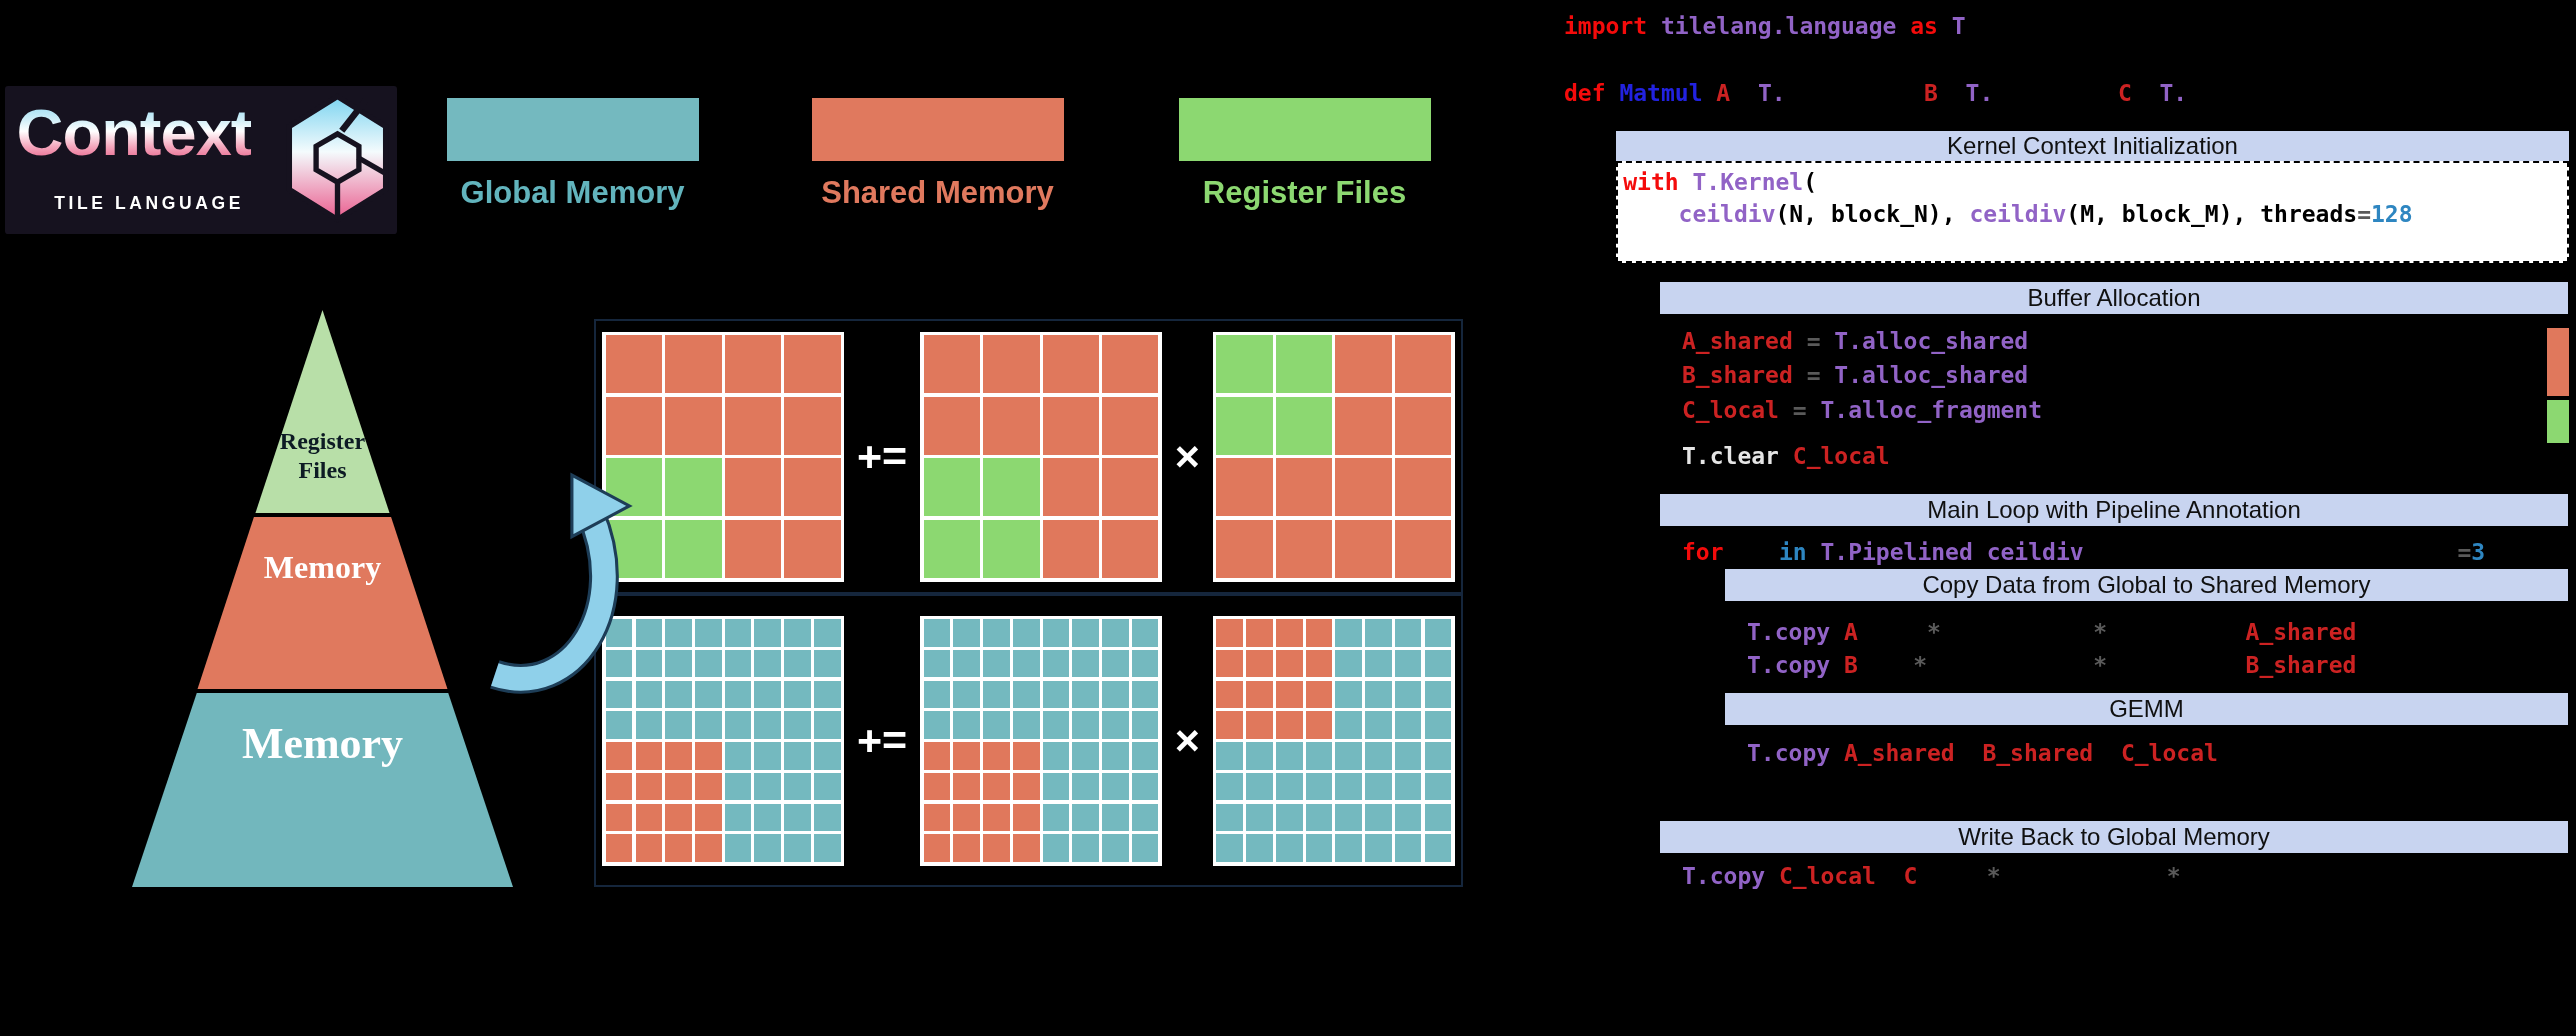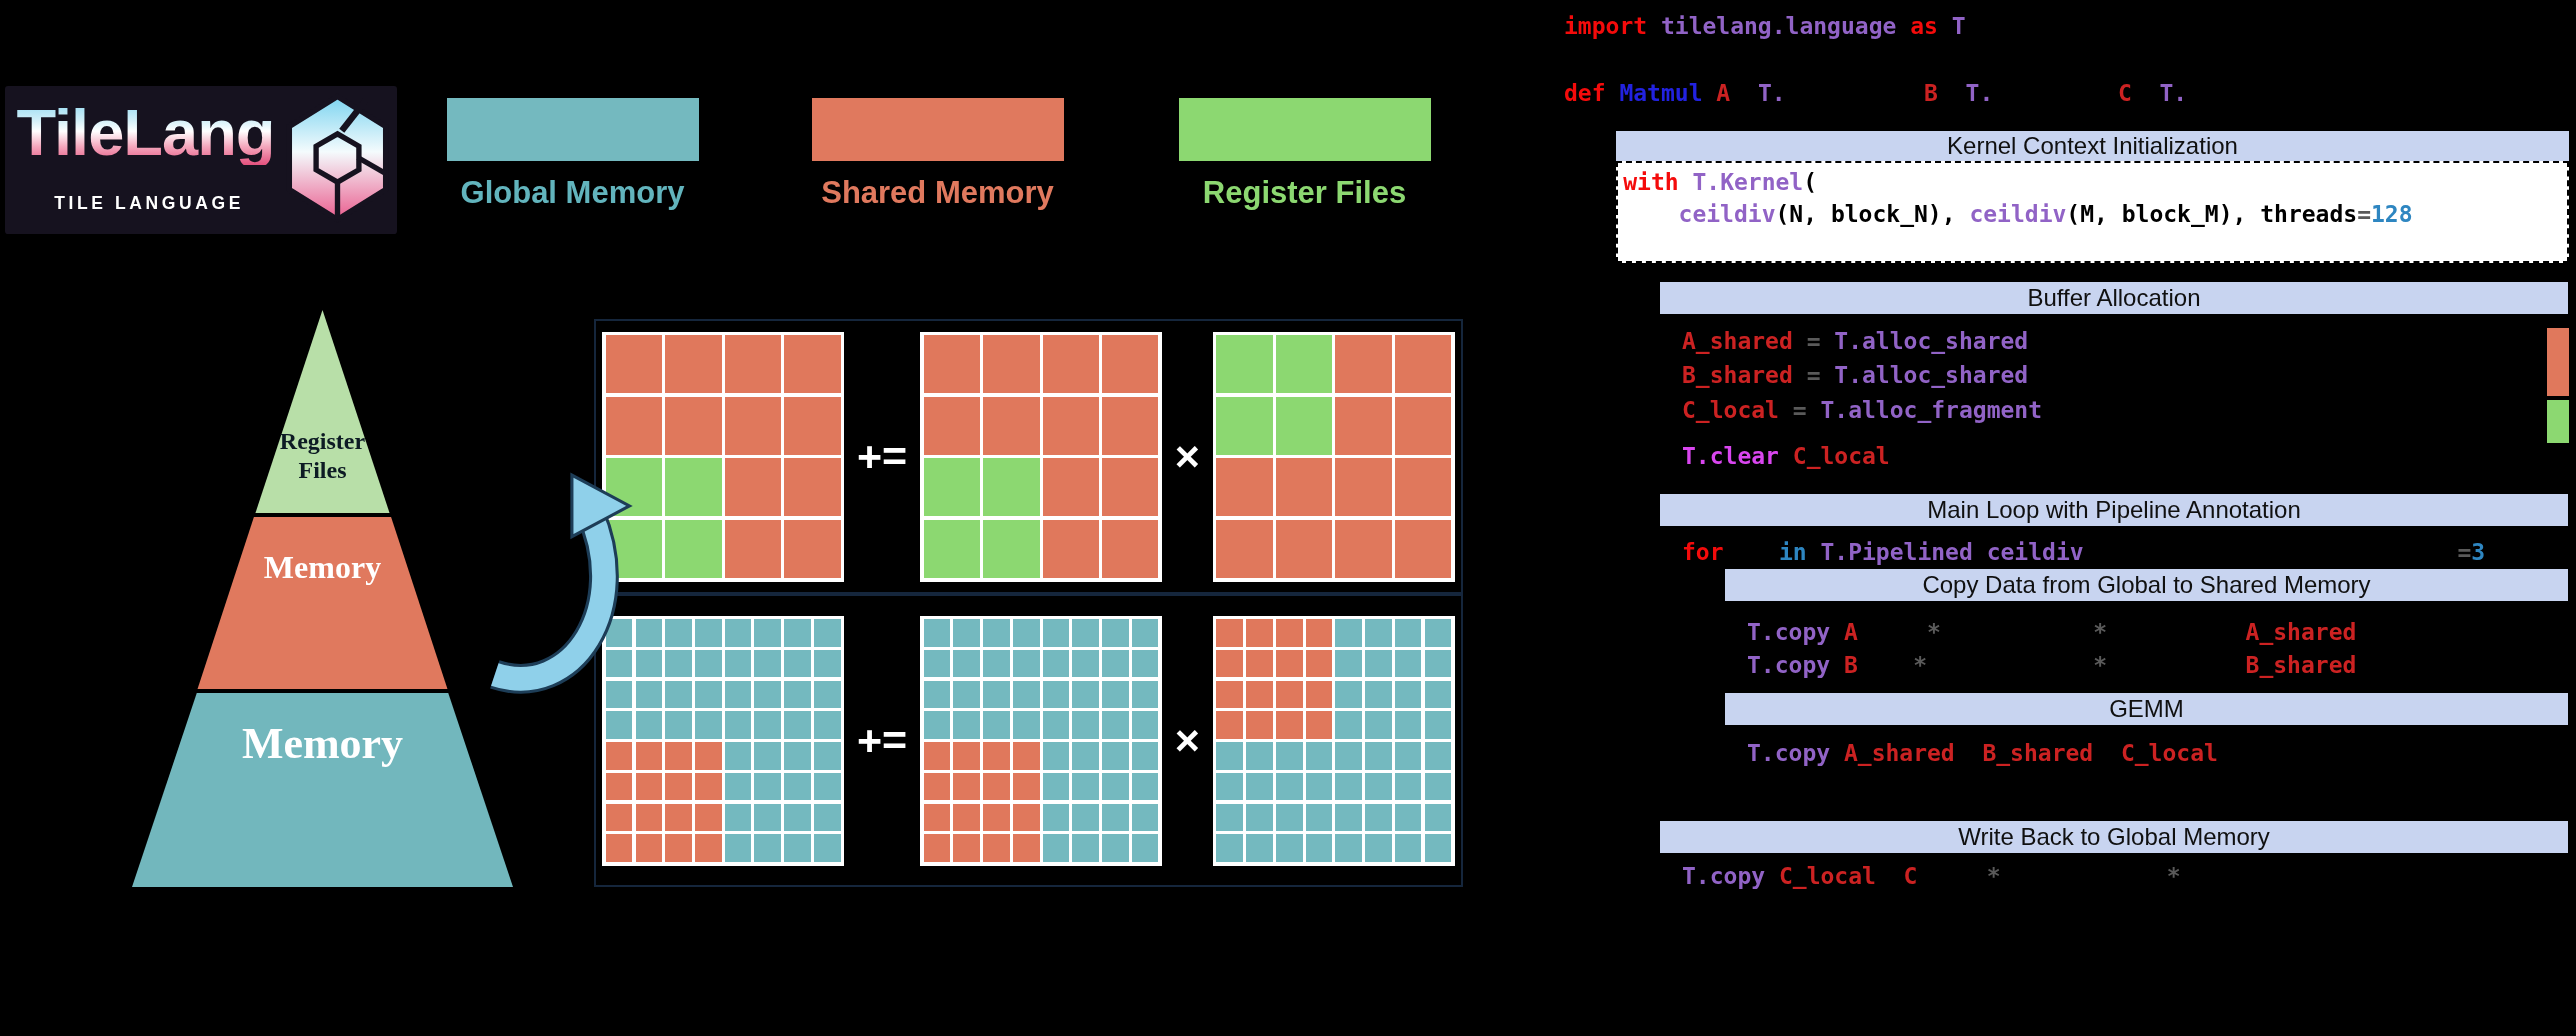--- a/index.html
+++ b/index.html
@@ -51,21 +51,21 @@
         font-size:24px;font-weight:500;box-sizing:border-box;}
   .kernel-box{left:1616px;top:161px;width:953px;height:102px;background:#fff;
         border:2.6px dashed #000;box-sizing:border-box;padding:3.1px 5.2px;}
   .kernel-box .kline{position:static;display:block;}
   .bar-seg{width:21.6px;}
 </style>
 </head>
 <body>
 
 <div class="abs logo-panel">
-  <div class="logo-title">TileLang</div>
+  <div class="logo-title">Context</div>
   <div class="logo-sub">TILE LANGUAGE</div>
   <svg class="logo-cube" width="107" height="130" viewBox="0 0 200 242">
     <defs>
       <linearGradient id="cubeGrad" x1="0" y1="0" x2="0" y2="1">
         <stop offset="0%" stop-color="#7cd4f0"></stop>
           <stop offset="45%" stop-color="#f4fbfd"></stop>
         <stop offset="100%" stop-color="#ea5d8e"></stop>
       </linearGradient>
     </defs>
     <polygon points="100,6 190,62 190,180 100,236 10,180 10,62" fill="url(#cubeGrad)" stroke="#16121f" stroke-width="10"></polygon>
@@ -378,21 +378,21 @@
 <div class="band" style="left:1616px;top:131px;width:953px;height:30px;line-height:30px">Kernel Context Initialization</div>
 <div class="abs kernel-box">
   <div class="code kline" style="line-height:32px"><span style="color: rgb(244, 11, 11);">with </span><span style="color: rgb(145, 99, 198);">T.Kernel</span><span style="color: rgb(0, 0, 0);">(</span></div>
   <div class="code kline" style="line-height:32px"><span style="color: rgb(0, 0, 0);">    </span><span style="color: rgb(145, 99, 198);">ceildiv</span><span style="color: rgb(0, 0, 0);">(N, block_N), </span><span style="color: rgb(145, 99, 198);">ceildiv</span><span style="color: rgb(0, 0, 0);">(M, block_M), threads</span><span style="color: rgb(90, 90, 90);">=</span><span style="color: rgb(46, 134, 193);">128</span></div>
 </div>
 
 <div class="band" style="left:1660px;top:282px;width:908px;height:32px;line-height:32px">Buffer Allocation</div>
 <div class="code" style="left:1682px;top:328px"><span style="color: rgb(204, 34, 34);">A_shared </span><span style="color: rgb(90, 90, 90);">= </span><span style="color: rgb(145, 99, 198);">T.alloc_shared</span></div>
 <div class="code" style="left:1682px;top:362px"><span style="color: rgb(204, 34, 34);">B_shared </span><span style="color: rgb(90, 90, 90);">= </span><span style="color: rgb(145, 99, 198);">T.alloc_shared</span></div>
 <div class="code" style="left:1682px;top:397px"><span style="color: rgb(204, 34, 34);">C_local </span><span style="color: rgb(90, 90, 90);">= </span><span style="color: rgb(145, 99, 198);">T.alloc_fragment</span></div>
-<div class="code" style="left:1682px;top:443px"><span style="color: #d946ef;">T.clear </span><span style="color: rgb(204, 34, 34);">C_local</span></div>
+<div class="code" style="left:1682px;top:443px"><span style="color: #e5e5e5;">T.clear </span><span style="color: rgb(204, 34, 34);">C_local</span></div>
 <div class="abs bar-seg" style="left: 2547px; top: 328px; height: 68px; background: rgb(224, 120, 92);"></div>
 <div class="abs bar-seg" style="left: 2547px; top: 400px; height: 43px; background: rgb(140, 216, 113);"></div>
 
 <div class="band" style="left:1660px;top:494px;width:908px;height:32px;line-height:32px">Main Loop with Pipeline Annotation</div>
 <div class="code" style="left:1682px;top:539px"><span style="color: rgb(244, 11, 11);">for </span><span style="color: rgb(0, 0, 0);">   </span><span style="color: rgb(46, 134, 193);">in </span><span style="color: rgb(145, 99, 198);">T.Pipelined </span><span style="color: rgb(145, 99, 198);">ceildiv</span><span style="color: rgb(0, 0, 0);">                           </span><span style="color: rgb(90, 90, 90);">=</span><span style="color: rgb(46, 134, 193);">3</span></div>
 
 <div class="band" style="left:1725px;top:569px;width:843px;height:32px;line-height:32px">Copy Data from Global to Shared Memory</div>
 <div class="code" style="left:1747px;top:619px"><span style="color: rgb(145, 99, 198);">T.copy </span><span style="color: rgb(204, 34, 34);">A</span><span style="color: rgb(0, 0, 0);">     </span><span style="color: rgb(90, 90, 90);">*</span><span style="color: rgb(0, 0, 0);">           </span><span style="color: rgb(90, 90, 90);">*</span><span style="color: rgb(0, 0, 0);">          </span><span style="color: rgb(204, 34, 34);">A_shared</span></div>
 <div class="code" style="left:1747px;top:652px"><span style="color: rgb(145, 99, 198);">T.copy </span><span style="color: rgb(204, 34, 34);">B</span><span style="color: rgb(0, 0, 0);">    </span><span style="color: rgb(90, 90, 90);">*</span><span style="color: rgb(0, 0, 0);">            </span><span style="color: rgb(90, 90, 90);">*</span><span style="color: rgb(0, 0, 0);">          </span><span style="color: rgb(204, 34, 34);">B_shared</span></div>
 

